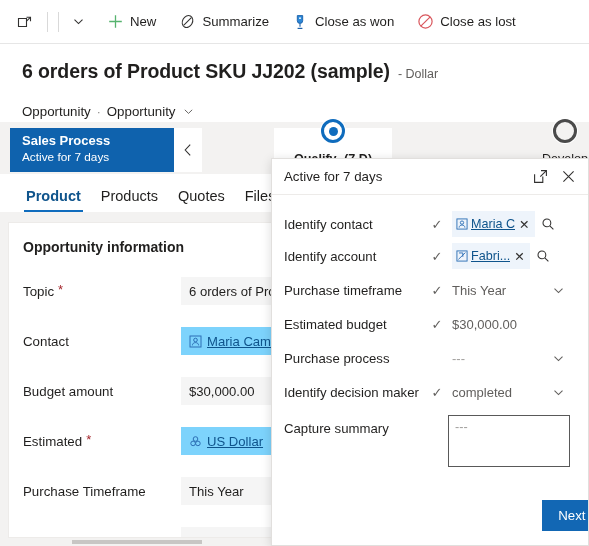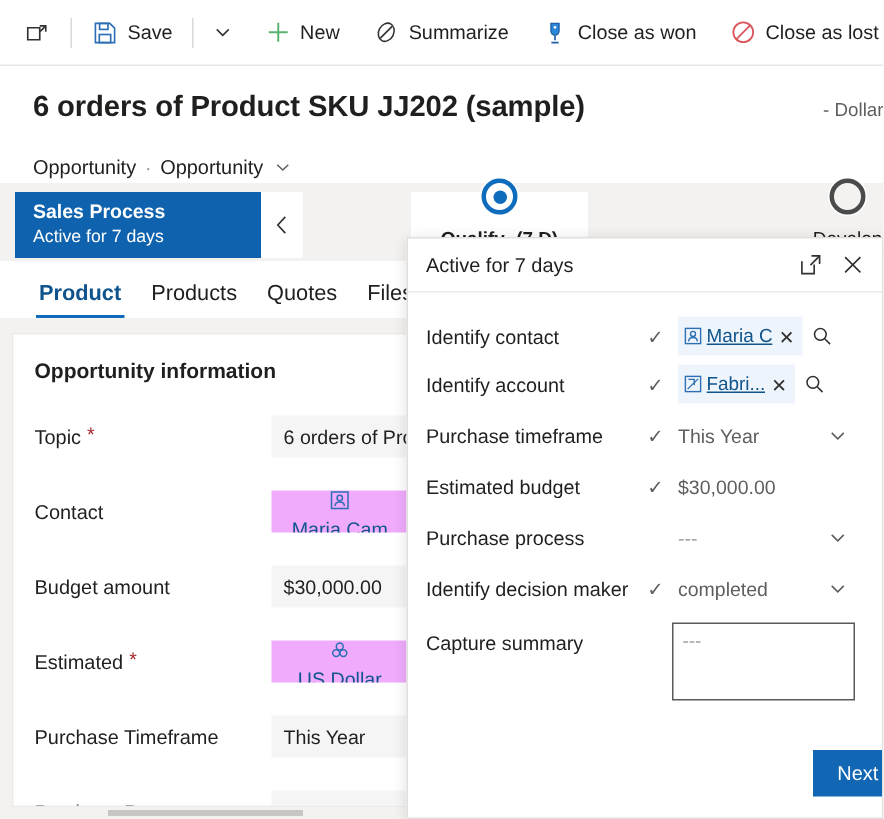--- a/index.html
+++ b/index.html
@@ -40,21 +40,21 @@
   .cmdsep { width: 1px; height: 20px; background: #d9d9d9; margin: 0 5px; flex: 0 0 auto; }
   .chev-btn { display:inline-flex; align-items:center; justify-content:center; width: 28px; height: 32px; cursor:pointer; flex:0 0 auto;}
 
   
   .titlewrap {
     position: absolute; left: 0; top: 44px;
     width: 589px; height: 78px;
     background: #ffffff;
     padding: 16px 0 0 22px;
   }
-  .title-row { display: flex; align-items: baseline; gap: 8px; justify-content: space-between; }
+  .title-row { display: flex; align-items: baseline; gap: 8px; }
   .rec-title {
     font-size: 19.5px; font-weight: 700; letter-spacing: -0.1px;
     color: #201f1e; line-height: 22px;
   }
   .rec-saved { font-size: 12.5px; color: #605e5c; }
   .subtitle-row {
     display: flex; align-items: center; gap: 6px;
     margin-top: 22px; font-size: 13.3px; color: #201f1e;
   }
   .sub-sep { color: #8a8886; font-size: 12px; }
@@ -166,22 +166,22 @@
   .fval {
     flex: 1 1 auto; height: 28px;
     background: #f5f5f5;
     display: flex; align-items: center;
     padding: 0 8px; font-size: 13.1px; color: #201f1e;
     white-space: nowrap; overflow: hidden;
     cursor: text;
   }
   .fval.empty { color: #a19f9d; }
   .lookup-val {
-    background: #f0abfc; color: #0f548c;
-    display: flex; gap: 5px; flex-direction: column;
+    background: #7dd3fc; color: #0f548c;
+    display: flex; gap: 5px;
   }
   .lookup-val .lk-text { text-decoration: underline; color: #0f548c; cursor: pointer; }
   .mini-icon { display: inline-flex; align-items: center; }
 
   
   .flyout {
     position: absolute; left: 271px; top: 158px;
     width: 318px; height: 388px;
     background: #ffffff;
     border: 1px solid #e1dfdd;
@@ -272,30 +272,20 @@
         <svg width="16" height="16" viewBox="0 0 16 16">
           <path d="M1.5 4.5h8v8h-8z" fill="none" stroke="#323130" stroke-width="1.1"></path>
           <path d="M9.5 3.2h4v4" fill="none" stroke="#323130" stroke-width="1.1"></path>
           <path d="M13.3 3.4L9.8 6.9" stroke="#323130" stroke-width="1.1"></path>
         </svg>
       </span>
     </div>
 
     <div class="cmdsep"></div>
 
-    <div class="cmd">
-      <span class="glyph">
-        <svg width="16" height="16" viewBox="0 0 16 16">
-          <path d="M1.6 1.6h9.6l3.2 3.2v9.6H1.6z" fill="none" stroke="#2c6fb5" stroke-width="1.1"></path>
-          <rect x="4.4" y="1.6" width="5.6" height="4" fill="none" stroke="#2c6fb5" stroke-width="1.1"></rect>
-          <rect x="4.2" y="9" width="7.6" height="5.4" fill="none" stroke="#2c6fb5" stroke-width="1.1"></rect>
-        </svg>
-      </span>
-      <span>Save</span>
-    </div>
 
     <div class="cmdsep"></div>
 
     <div class="chev-btn">
       <span>
         <svg width="13" height="13" viewBox="0 0 13 13">
           <path d="M2.5 4.6L6.5 8.6L10.5 4.6" fill="none" stroke="#323130" stroke-width="1.05"></path>
         </svg>
       </span>
     </div>

